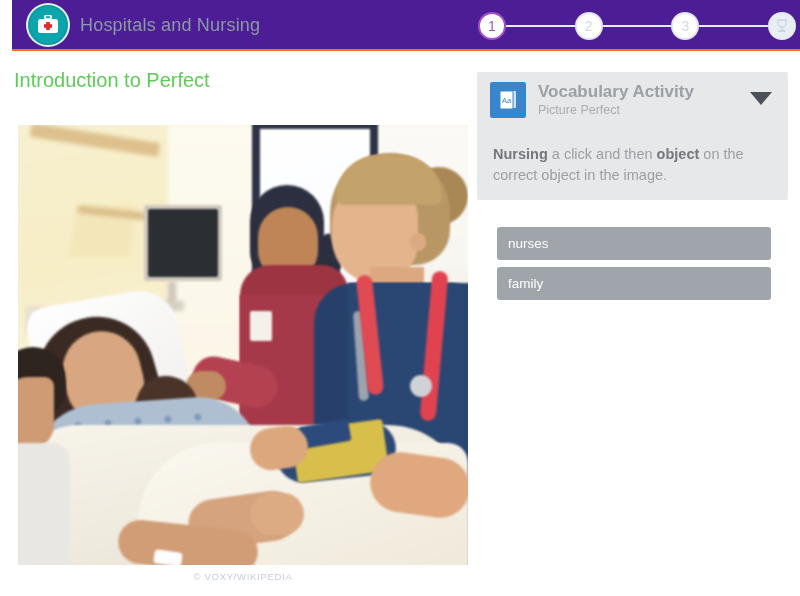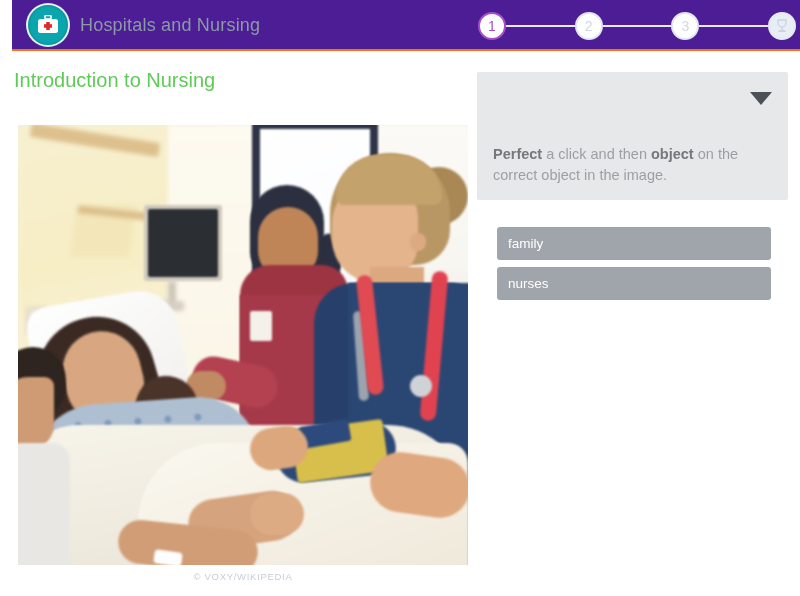--- a/index.html
+++ b/index.html
@@ -238,21 +238,21 @@
     <div class="step trophy">
       <svg width="16" height="16" viewBox="0 0 16 16" aria-hidden="true">
         <path d="M4 2h8v3a4 4 0 0 1-8 0V2z" fill="none" stroke="#c9d4e0" stroke-width="1.3"></path>
         <path d="M7.4 9h1.2v3H7.4z" fill="#c9d4e0"></path>
         <path d="M3.8 14c.6-1.8 2.2-2.6 4.2-2.6s3.6.8 4.2 2.6z" fill="#c9d4e0"></path>
       </svg>
     </div>
   </div>
 </div>
 
-<div id="page-title">Introduction to Nursing</div>
+<div id="page-title">Introduction to Perfect</div>
 
 <div id="photo">
   <div class="layer wall-left blur"></div>
   <div class="layer wall-mid blur"></div>
   <div class="layer wall-right blur"></div>
   <div class="layer wall-far blur"></div>
   <div class="layer valance blur"></div>
   <div class="layer ledge blur"></div>
   <div class="layer ledge2 blur"></div>
 
@@ -326,28 +326,41 @@
 
   <div class="layer vis-hair blur-s"></div>
   <div class="layer vis-face blur-s"></div>
   <div class="layer vis-body blur-s"></div>
 </div>
 
 <div id="photo-credit">© VOXY/WIKIPEDIA</div>
 
 <div id="activity-panel">
 
+  <div id="activity-head">
+    <div class="act-icon">
+      <svg width="24" height="24" viewBox="0 0 24 24" aria-hidden="true">
+        <rect x="8" y="3" width="12" height="17" rx="1" fill="#cfe2f5"></rect>
+        <rect x="4" y="3" width="13" height="18" rx="1" fill="#ffffff" stroke="#3a86cd" stroke-width="1"></rect>
+        <text x="10.5" y="14.5" font-family="Liberation Sans, sans-serif" font-size="7.5" fill="#3a86cd" text-anchor="middle">Aa</text>
+      </svg>
+    </div>
+    <div>
+      <div class="act-title">Vocabulary Activity</div>
+      <div class="act-sub">Picture Perfect</div>
+    </div>
+  </div>
 
   <div id="panel-caret"></div>
 
   <div id="instruction">
-    <b>Perfect</b><span> a click and then </span><b>object</b><span> on the correct object in the image.</span>
+    <b>Nursing</b><span> a click and then </span><b>object</b><span> on the correct object in the image.</span>
   </div>
 </div>
 
 <div id="word-list">
   <div class="word-btn">
+    <span>nurses</span>
+  </div>
+  <div class="word-btn">
     <span>family</span>
   </div>
-  <div class="word-btn">
-    <span>nurses</span>
-  </div>
 </div>
 
 </body></html>

